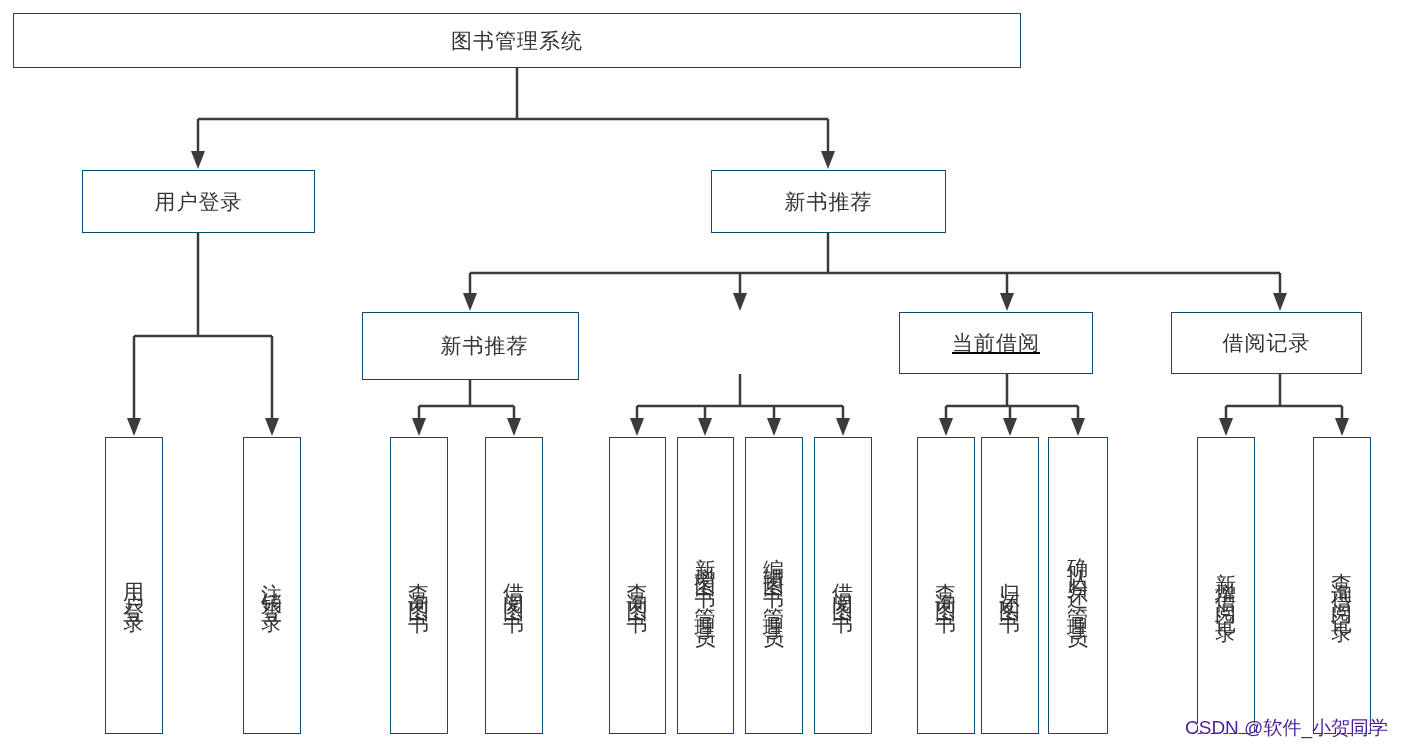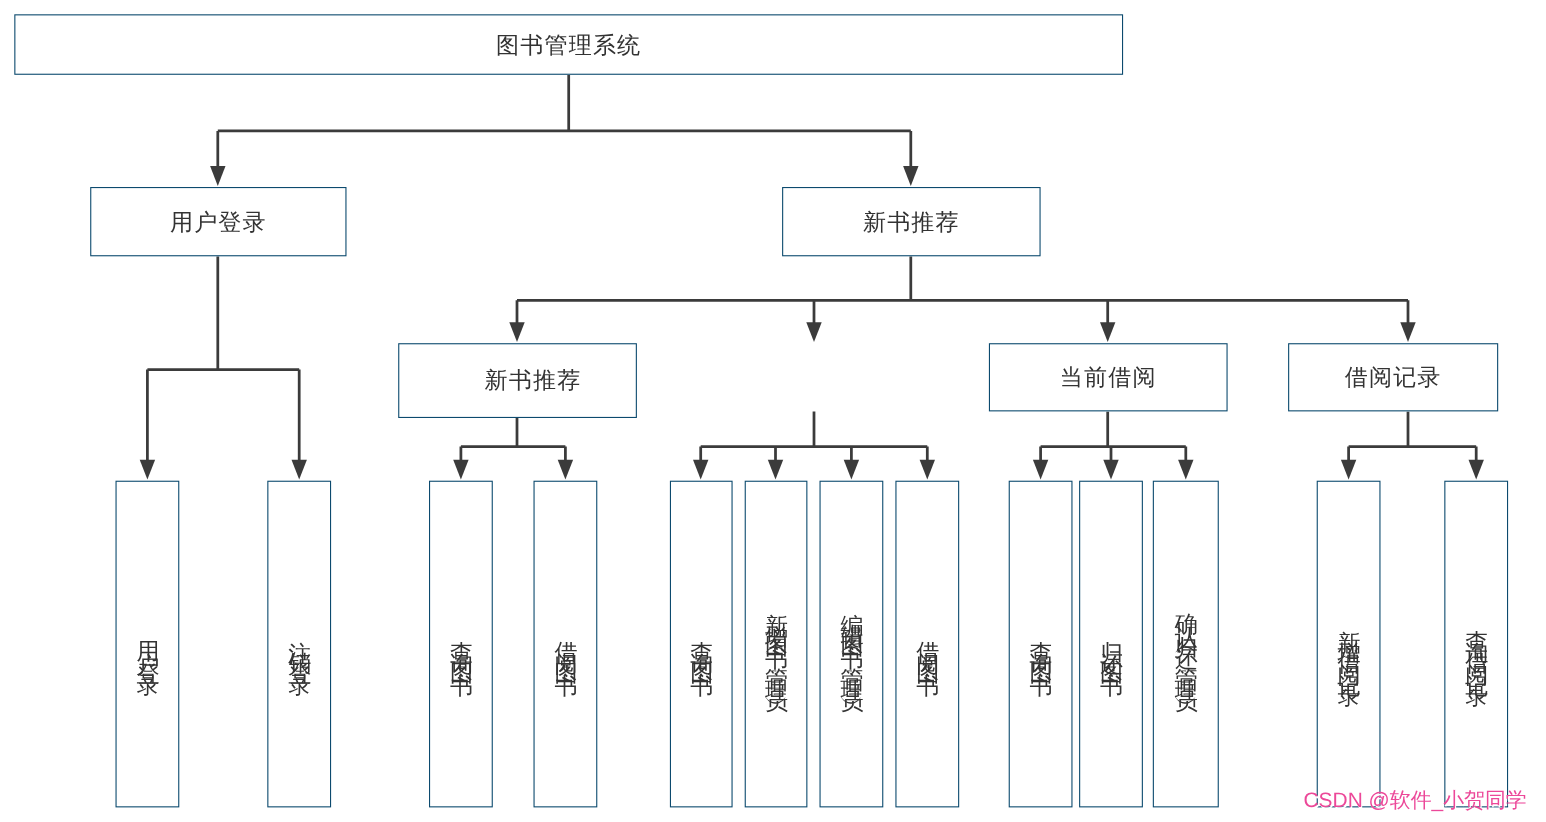--- a/index.html
+++ b/index.html
@@ -30,21 +30,21 @@
     text-orientation:mixed;
     font-size:21px;
     letter-spacing:10px;
     line-height:1;
     white-space:nowrap;
   }
   .watermark{
     position:absolute;
     left:1185px;top:715px;
     font-size:19px;
-    color:#ec4899;
+    color:#4c1d95;
     text-shadow:1px 1px 0 #ffffff;
     white-space:nowrap;
     z-index:3;
   }
 </style>
 </head>
 <body>
 
 <div class="canvas">
 
@@ -95,21 +95,21 @@
   <div class="box" style="left:82px;top:170px;width:233px;height:63px;">
     <span class="lbl">用户登录</span>
   </div>
   <div class="box" style="left:711px;top:170px;width:235px;height:63px;">
     <span class="lbl">新书推荐</span>
   </div>
 
   <div class="box" style="left:362px;top:312px;width:217px;height:68px;padding-left:28px;">
     <span class="lbl">新书推荐</span>
   </div>
-  <div class="box" style="left:899px;top:312px;width:217px;height:62px;">
+  <div class="box" style="left:899px;top:312px;width:194px;height:62px;text-decoration:underline;">
     <span class="lbl">当前借阅</span>
   </div>
   <div class="box" style="left:1171px;top:312px;width:191px;height:62px;">
     <span class="lbl">借阅记录</span>
   </div>
 
   <div class="box vbox" style="left:105px;top:437px;width:58px;height:297px;">
     <span class="lbl">用户登录</span>
   </div>
   <div class="box vbox" style="left:243px;top:437px;width:58px;height:297px;">

